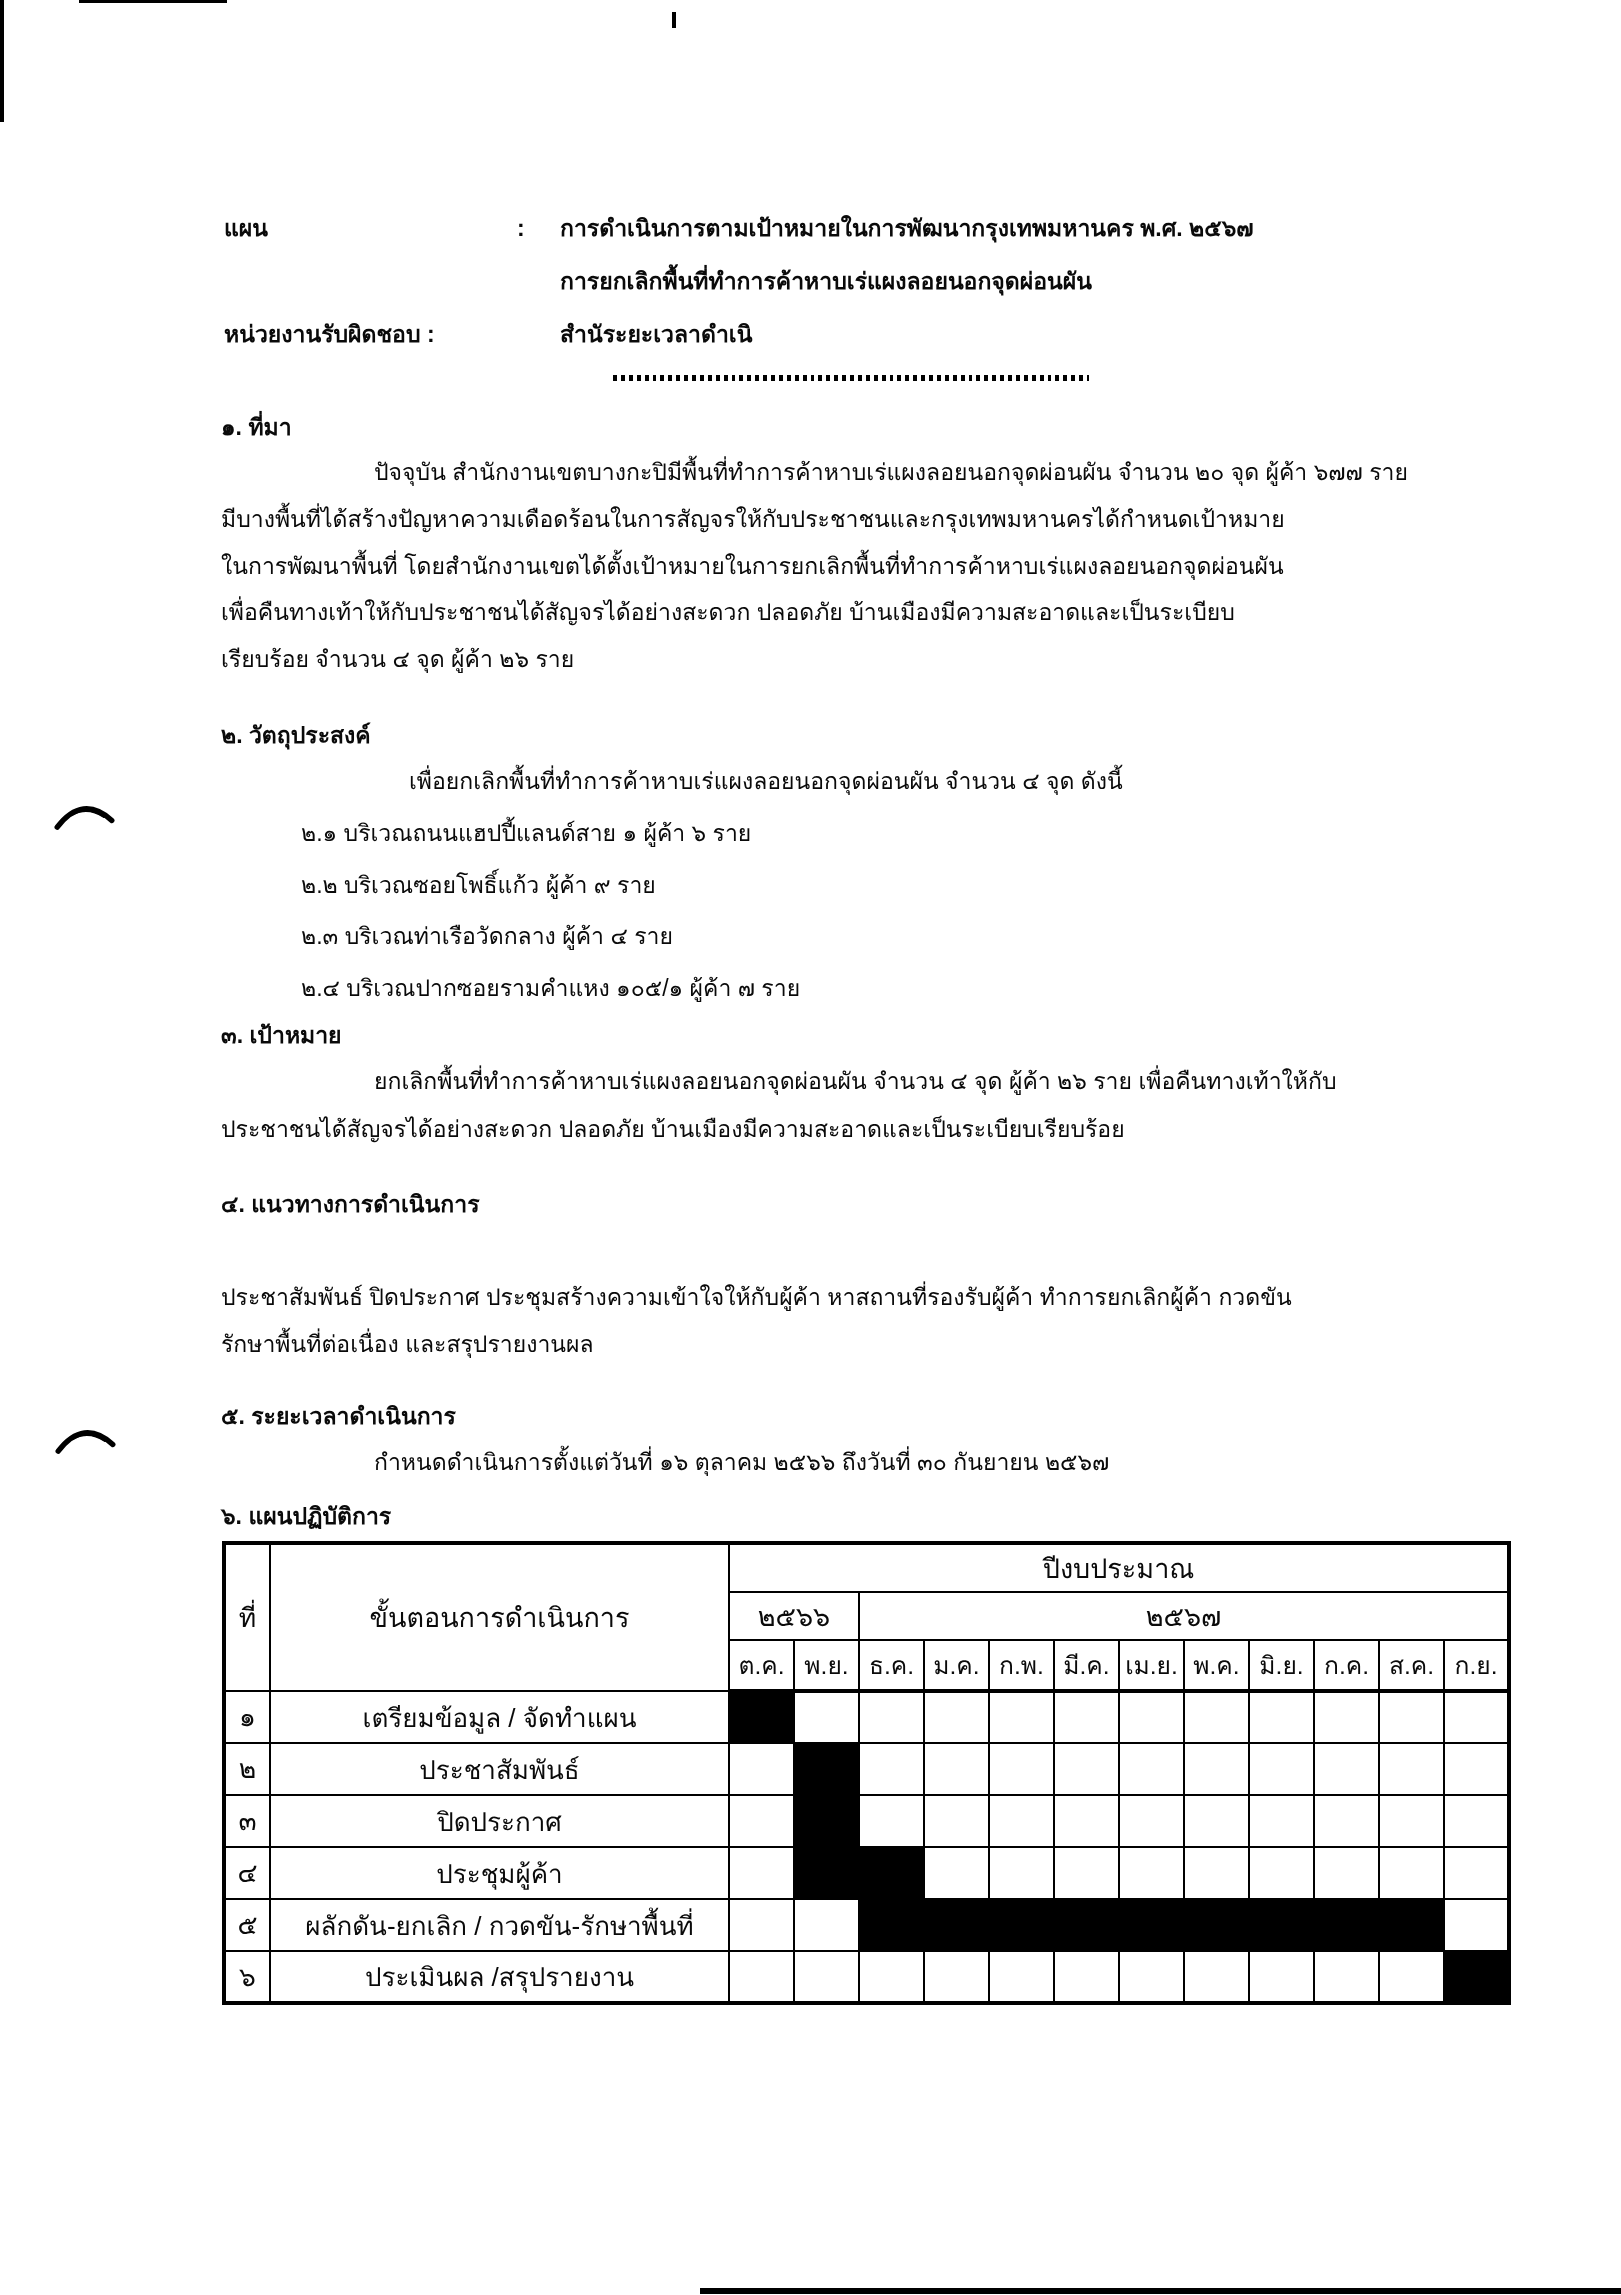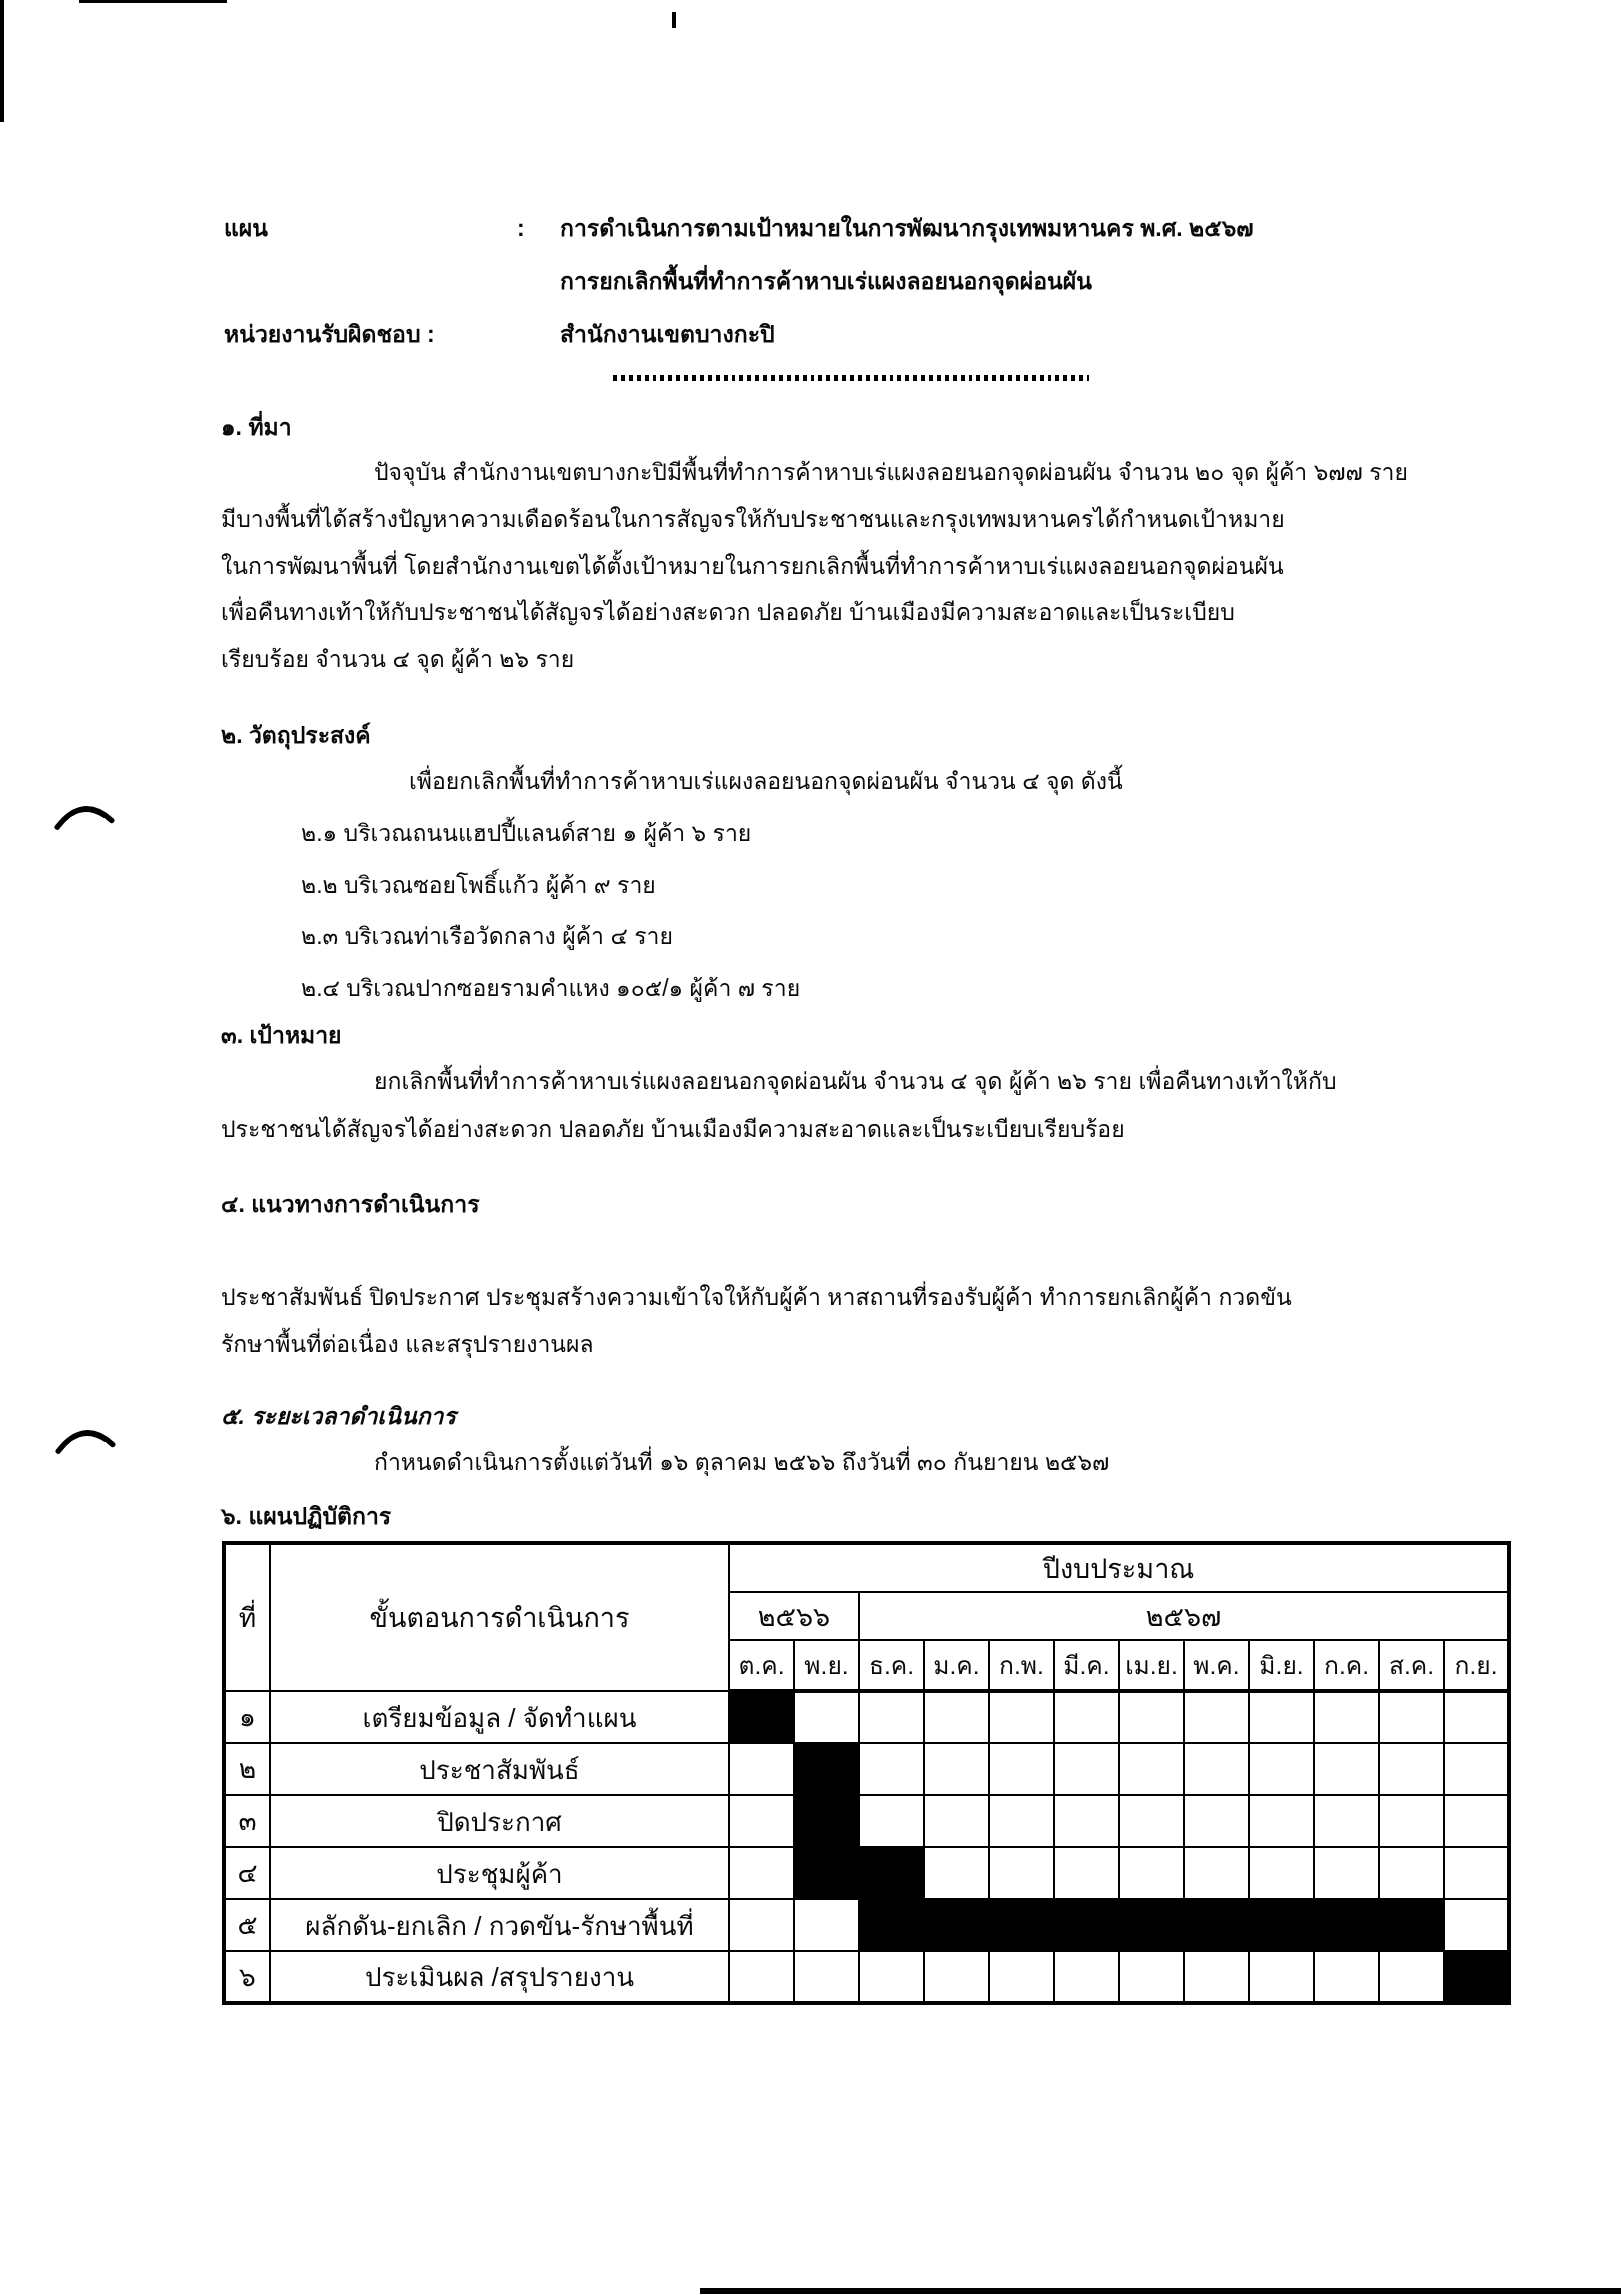--- a/index.html
+++ b/index.html
@@ -78,21 +78,21 @@
   <svg class="arc" style="left:54px;top:1421px;" width="64" height="39" viewBox="0 0 130 80">
     <path d="M8,62 Q60,-6 120,48" fill="none" stroke="#000" stroke-width="11" stroke-linecap="round"></path>
     <path d="M18,48 Q62,12 104,40" fill="none" stroke="#000" stroke-width="6" stroke-linecap="round"></path>
   </svg>
 
   <div class="line bold" style="left:224px;top:211px;">แผน</div>
   <div class="line bold" style="left:517px;top:211px;">:</div>
   <div class="line bold" style="left:560px;top:211px;">การดำเนินการตามเป้าหมายในการพัฒนากรุงเทพมหานคร พ.ศ. ๒๕๖๗</div>
   <div class="line bold" style="left:560px;top:264px;">การยกเลิกพื้นที่ทำการค้าหาบเร่แผงลอยนอกจุดผ่อนผัน</div>
   <div class="line bold" style="left:224px;top:317px;">หน่วยงานรับผิดชอบ :</div>
-  <div class="line bold" style="left:560px;top:317px;">สำนักงานเขตบางกะปิ</div>
+  <div class="line bold" style="left:560px;top:317px;">สำนัระยะเวลาดำเนิ</div>
 
   <div class="dotted" style="left:613px;top:375px;width:476px;"></div>
 
   <div class="line bold" style="left:221px;top:410px;">๑. ที่มา</div>
   <div class="line" style="left:374px;top:455px;">ปัจจุบัน สำนักงานเขตบางกะปิมีพื้นที่ทำการค้าหาบเร่แผงลอยนอกจุดผ่อนผัน จำนวน ๒๐ จุด ผู้ค้า ๖๗๗ ราย</div>
   <div class="line" style="left:221px;top:502px;">มีบางพื้นที่ได้สร้างปัญหาความเดือดร้อนในการสัญจรให้กับประชาชนและกรุงเทพมหานครได้กำหนดเป้าหมาย</div>
   <div class="line" style="left:221px;top:549px;">ในการพัฒนาพื้นที่ โดยสำนักงานเขตได้ตั้งเป้าหมายในการยกเลิกพื้นที่ทำการค้าหาบเร่แผงลอยนอกจุดผ่อนผัน</div>
   <div class="line" style="left:221px;top:595px;">เพื่อคืนทางเท้าให้กับประชาชนได้สัญจรได้อย่างสะดวก ปลอดภัย บ้านเมืองมีความสะอาดและเป็นระเบียบ</div>
   <div class="line" style="left:221px;top:642px;">เรียบร้อย จำนวน ๔ จุด ผู้ค้า ๒๖ ราย</div>
 
@@ -104,21 +104,21 @@
   <div class="line" style="left:301px;top:971px;">๒.๔ บริเวณปากซอยรามคำแหง ๑๐๕/๑ ผู้ค้า ๗ ราย</div>
 
   <div class="line bold" style="left:221px;top:1018px;">๓. เป้าหมาย</div>
   <div class="line" style="left:374px;top:1064px;">ยกเลิกพื้นที่ทำการค้าหาบเร่แผงลอยนอกจุดผ่อนผัน จำนวน ๔ จุด ผู้ค้า ๒๖ ราย เพื่อคืนทางเท้าให้กับ</div>
   <div class="line" style="left:221px;top:1112px;">ประชาชนได้สัญจรได้อย่างสะดวก ปลอดภัย บ้านเมืองมีความสะอาดและเป็นระเบียบเรียบร้อย</div>
 
   <div class="line bold" style="left:221px;top:1187px;">๔. แนวทางการดำเนินการ</div>
   <div class="line" style="left:221px;top:1280px;">ประชาสัมพันธ์ ปิดประกาศ ประชุมสร้างความเข้าใจให้กับผู้ค้า หาสถานที่รองรับผู้ค้า ทำการยกเลิกผู้ค้า กวดขัน</div>
   <div class="line" style="left:221px;top:1327px;">รักษาพื้นที่ต่อเนื่อง และสรุปรายงานผล</div>
 
-  <div class="line bold" style="left:221px;top:1399px;font-style:italic;">๕. ระยะเวลาดำเนินการ</div>
+  <div class="line bold" style="left:221px;top:1399px;">๕. ระยะเวลาดำเนินการ</div>
   <div class="line" style="left:374px;top:1445px;">กำหนดดำเนินการตั้งแต่วันที่ ๑๖ ตุลาคม ๒๕๖๖ ถึงวันที่ ๓๐ กันยายน ๒๕๖๗</div>
 
   <div class="line bold" style="left:221px;top:1499px;">๖. แผนปฏิบัติการ</div>
 
   <table class="gantt">
     <colgroup>
       <col style="width:46px">
       <col style="width:459px">
       <col span="12" style="width:65px">
     </colgroup>

